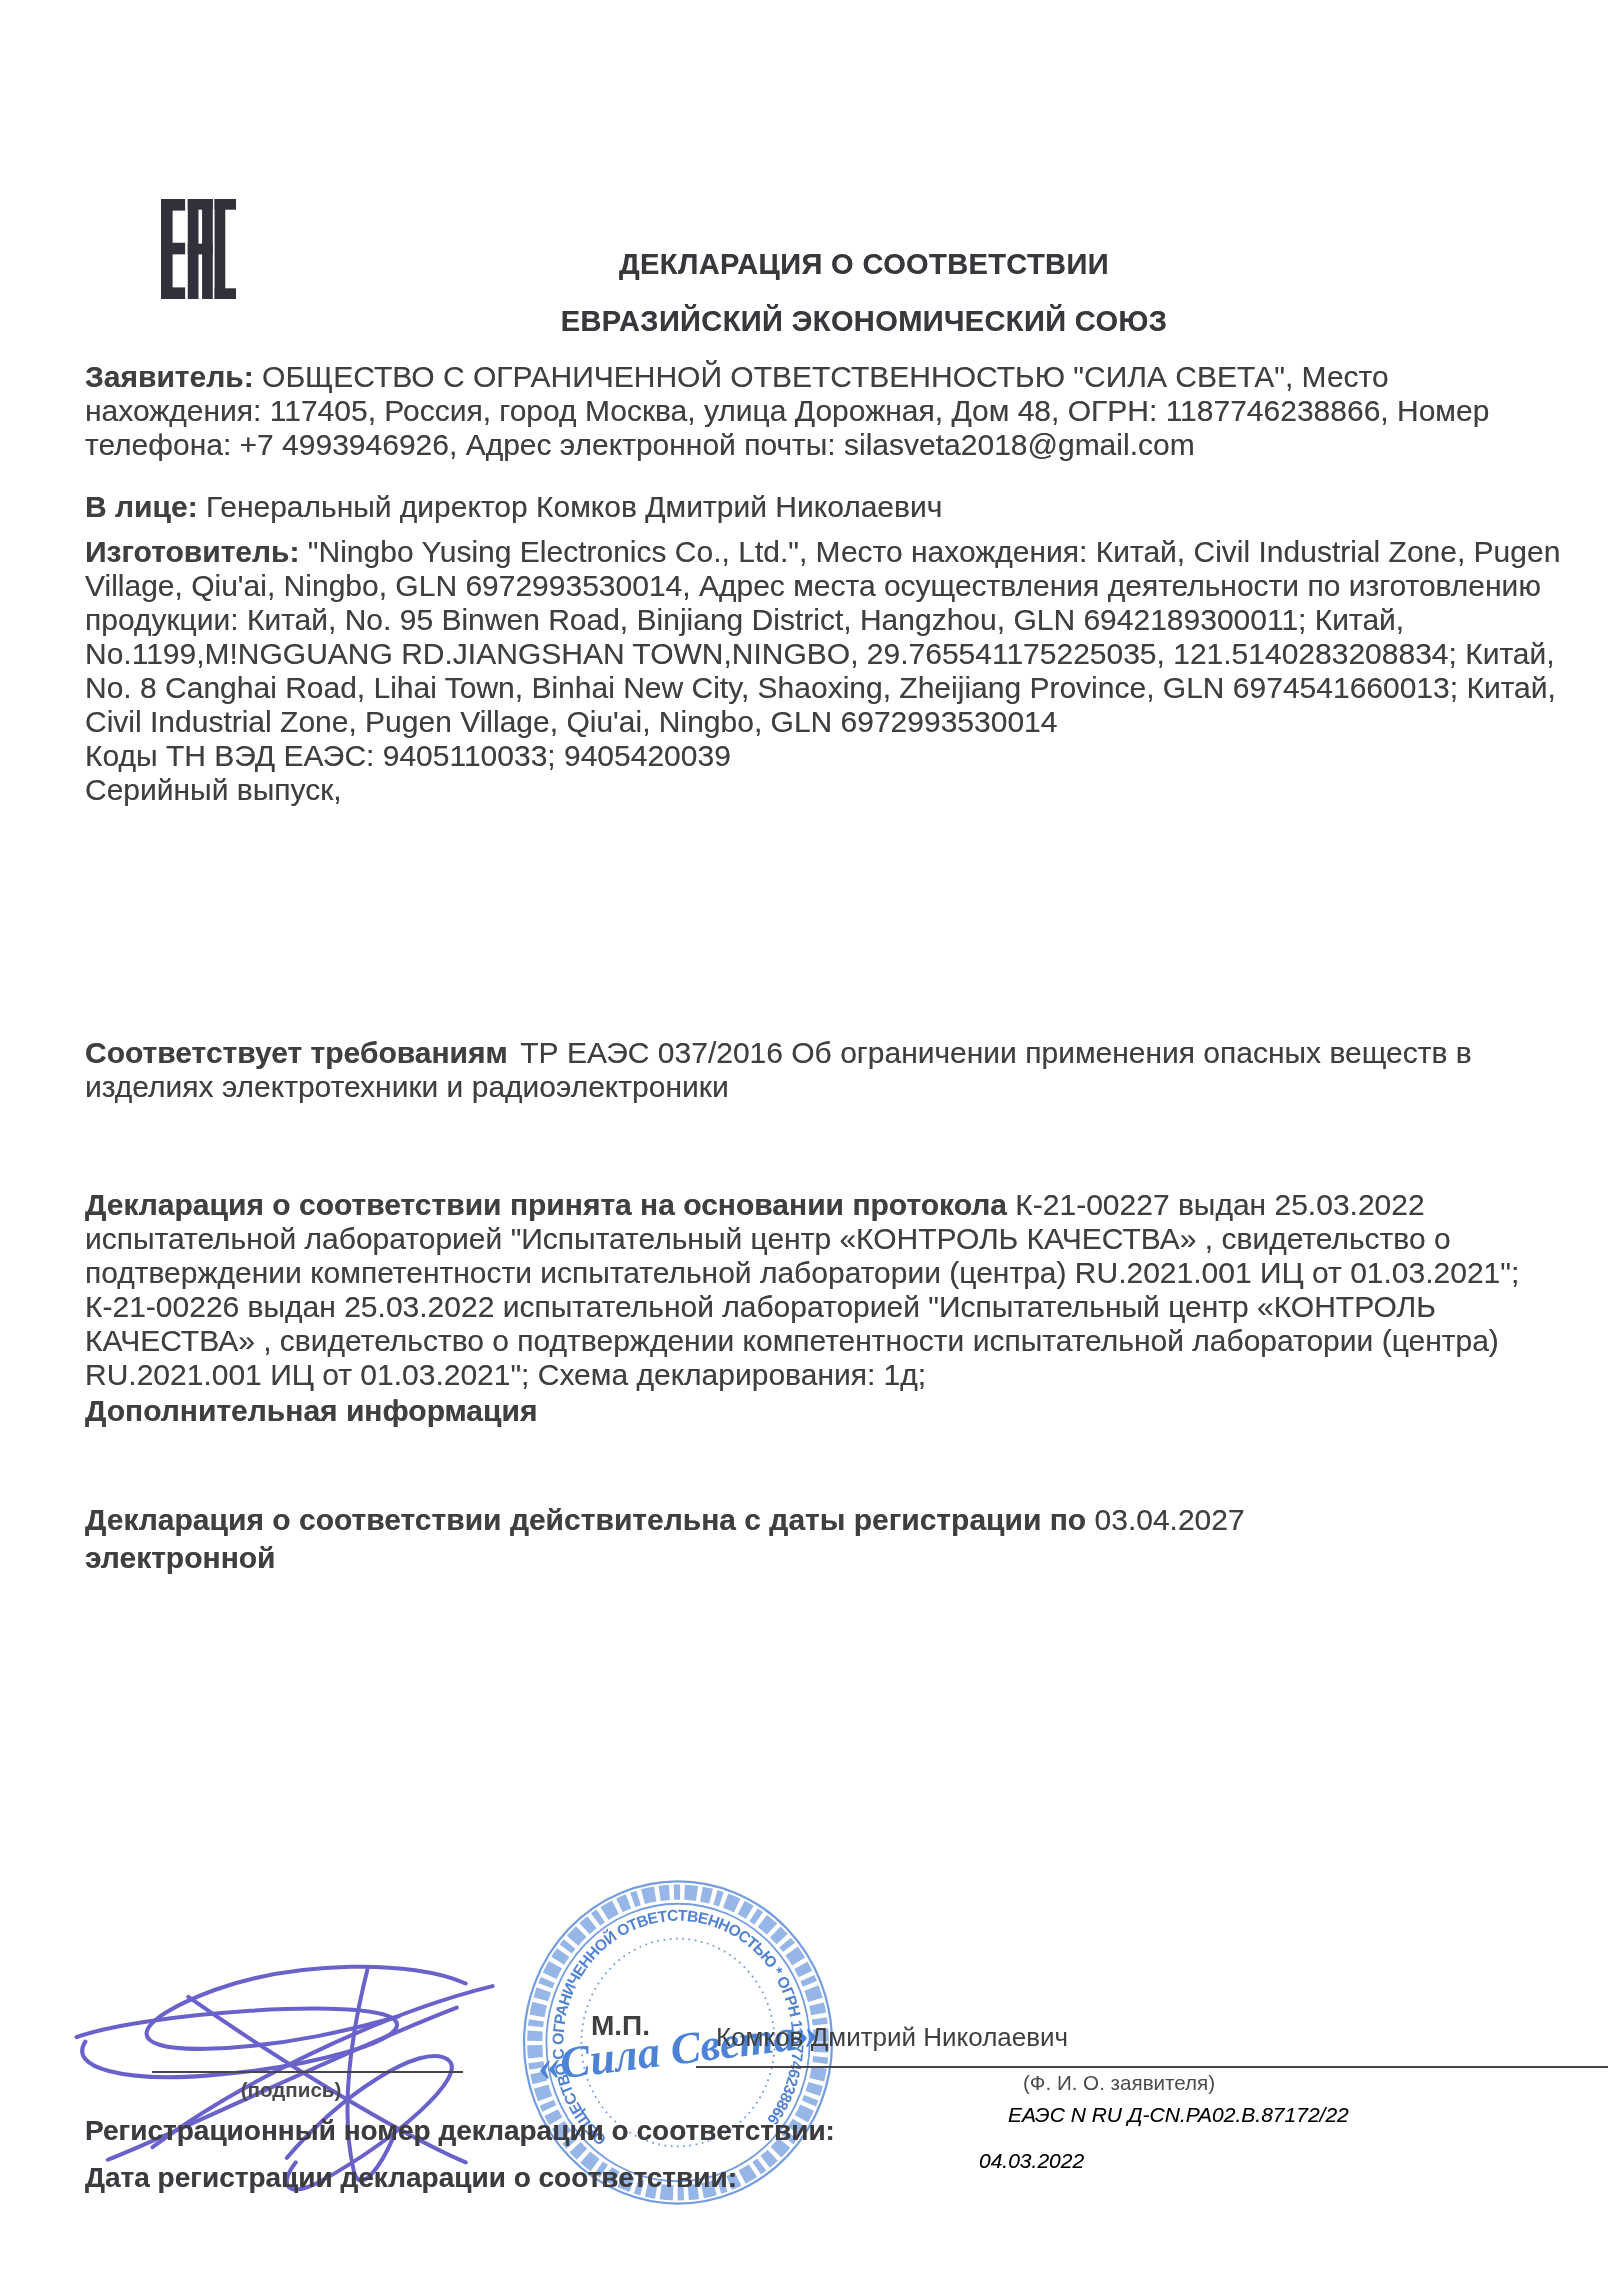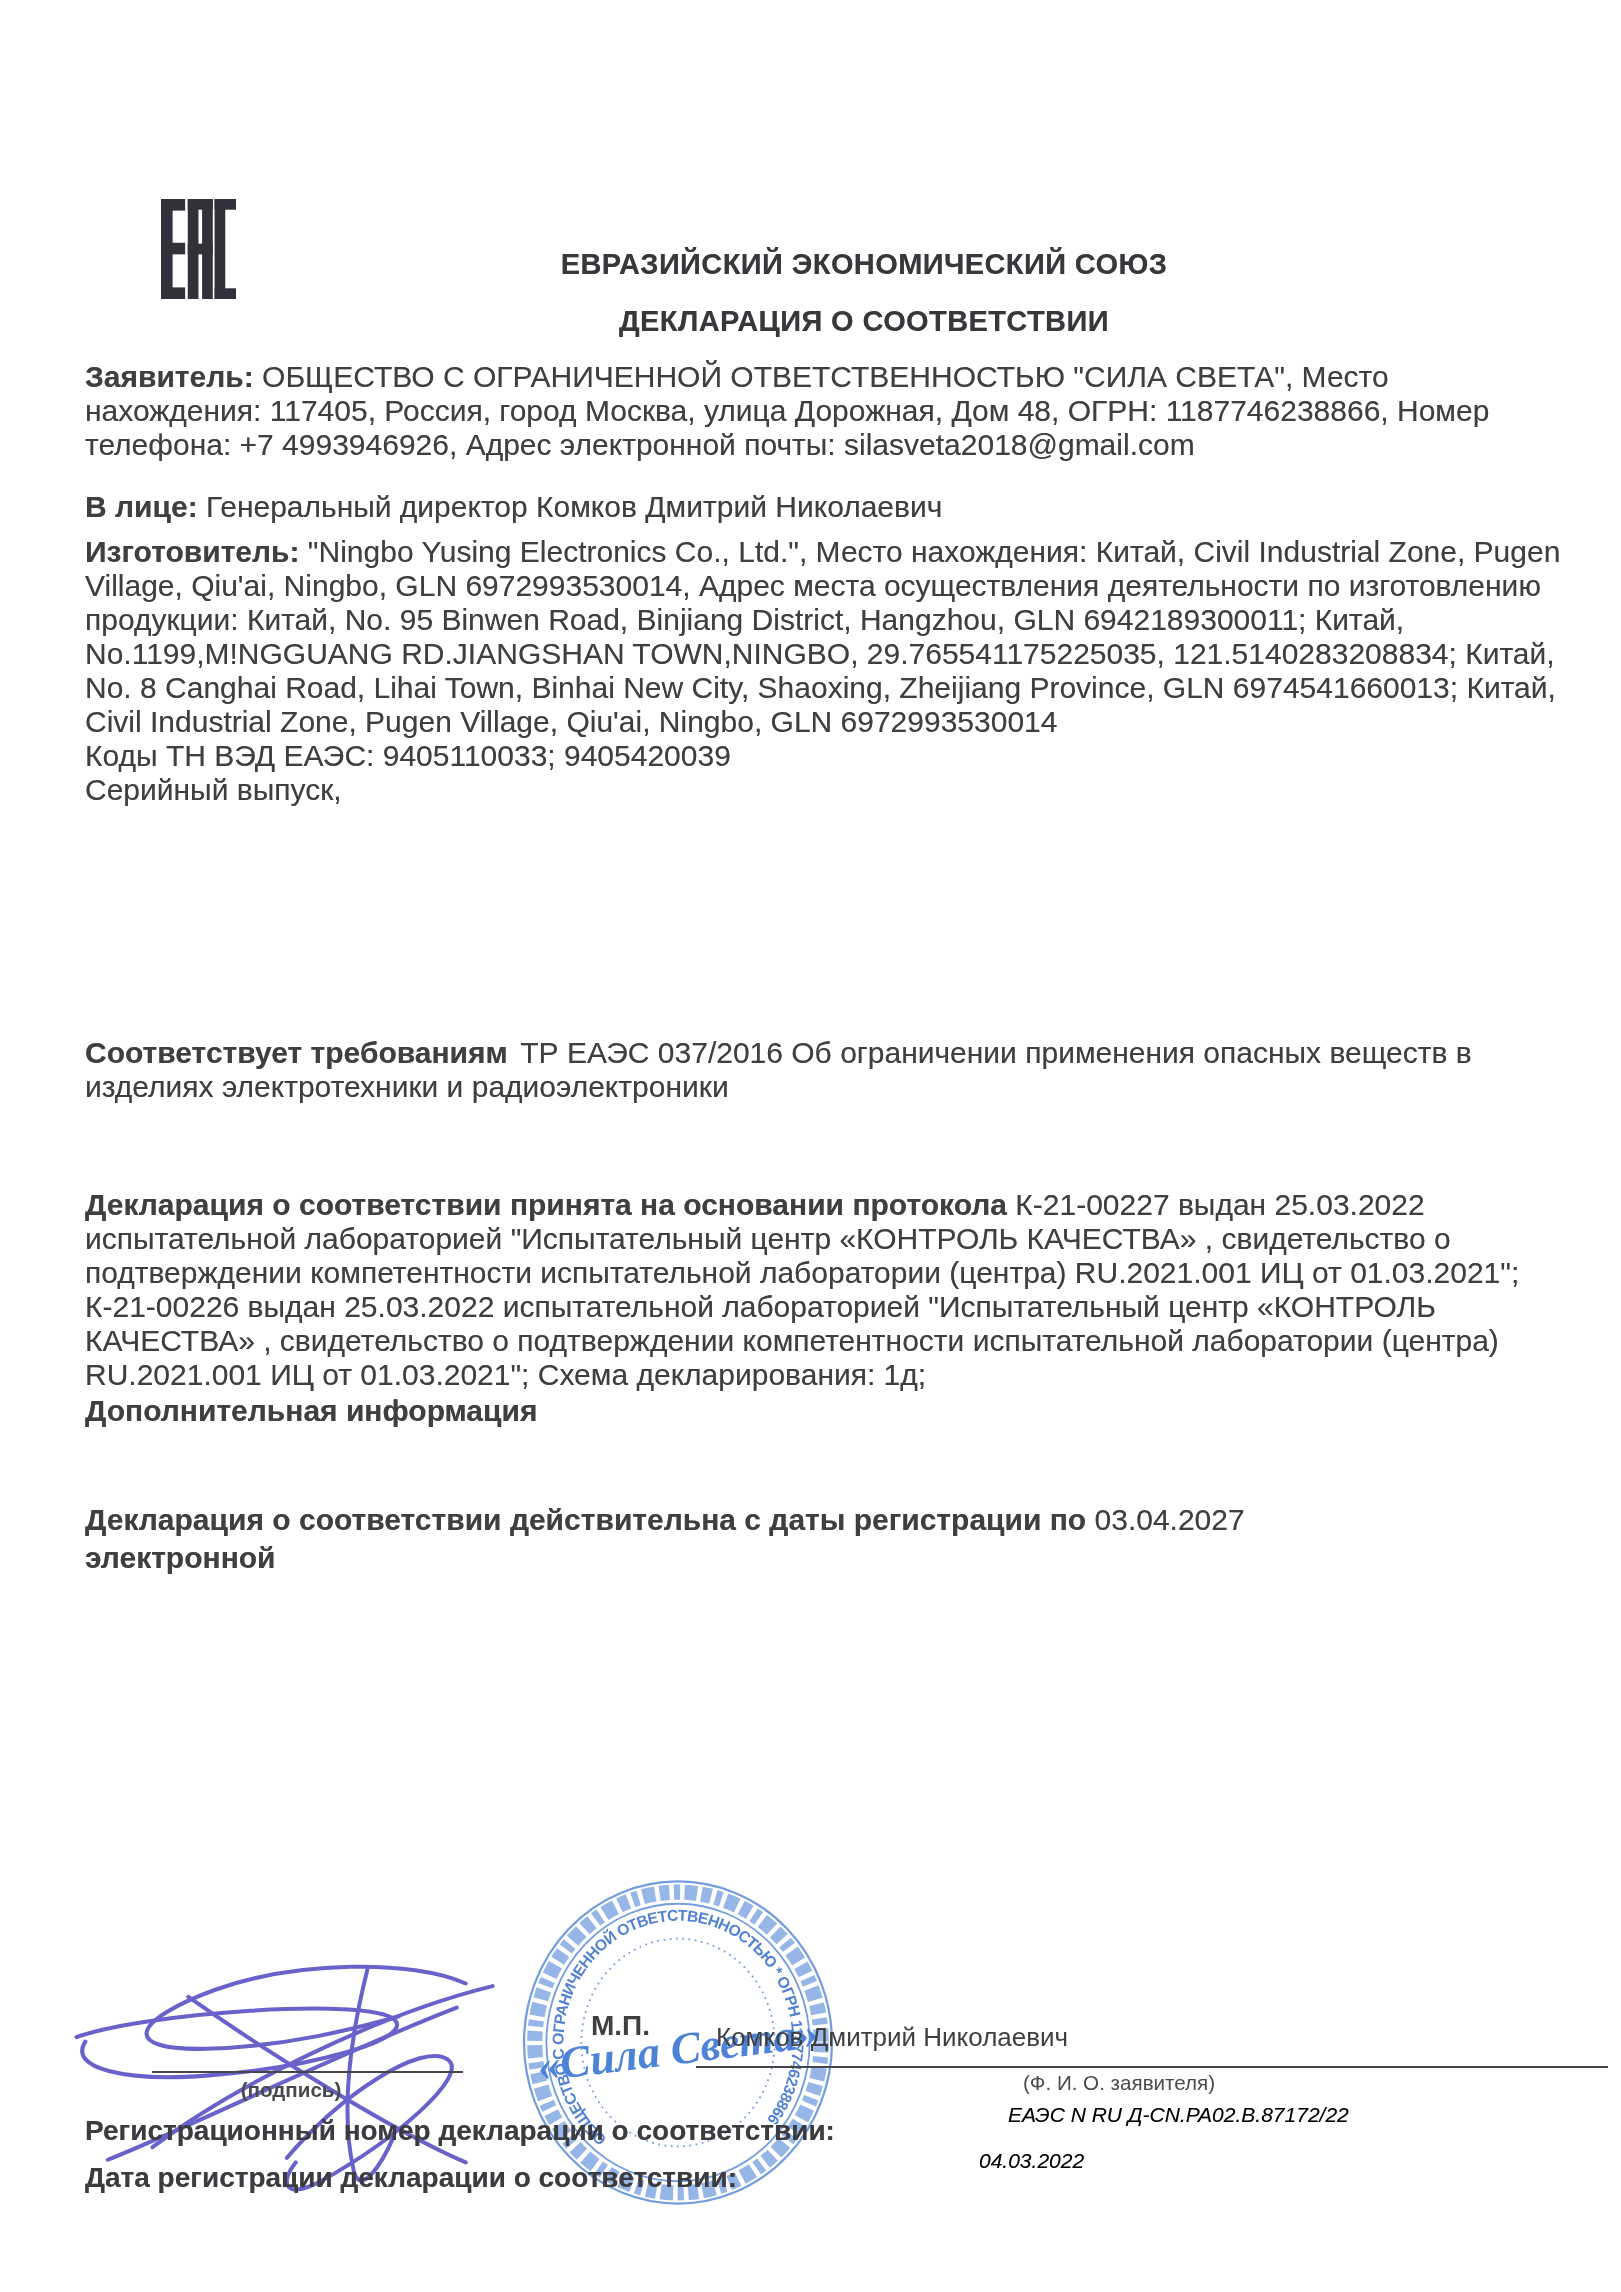--- a/index.html
+++ b/index.html
@@ -36,22 +36,22 @@
     <rect x="46" y="0" width="12" height="112"></rect>
     <rect x="30" y="0" width="28" height="12"></rect>
     <rect x="30" y="50" width="28" height="12"></rect>
     <rect x="60" y="0" width="12" height="112"></rect>
     <rect x="60" y="0" width="24" height="12"></rect>
     <rect x="60" y="100" width="24" height="12"></rect>
   </g>
 </svg>
 
 <div class="abs header-block">
+  <div>ДЕКЛАРАЦИЯ О СООТВЕТСТВИИ</div>
   <div>ЕВРАЗИЙСКИЙ ЭКОНОМИЧЕСКИЙ СОЮЗ</div>
-  <div>ДЕКЛАРАЦИЯ О СООТВЕТСТВИИ</div>
 </div>
 
 <div class="abs body-text" style="left:85px; top:360px; width:1482px;">
   <span class="lbl">Заявитель:</span><span> ОБЩЕСТВО С ОГРАНИЧЕННОЙ ОТВЕТСТВЕННОСТЬЮ "СИЛА СВЕТА", Место нахождения: 117405, Россия, город Москва, улица Дорожная, Дом 48, ОГРН: 1187746238866, Номер телефона: +7 4993946926, Адрес электронной почты: silasveta2018@gmail.com</span>
 </div>
 
 <div class="abs body-text" style="left:85px; top:490px; width:1482px;">
   <span class="lbl">В лице:</span><span> Генеральный директор Комков Дмитрий Николаевич</span>
 </div>
 

